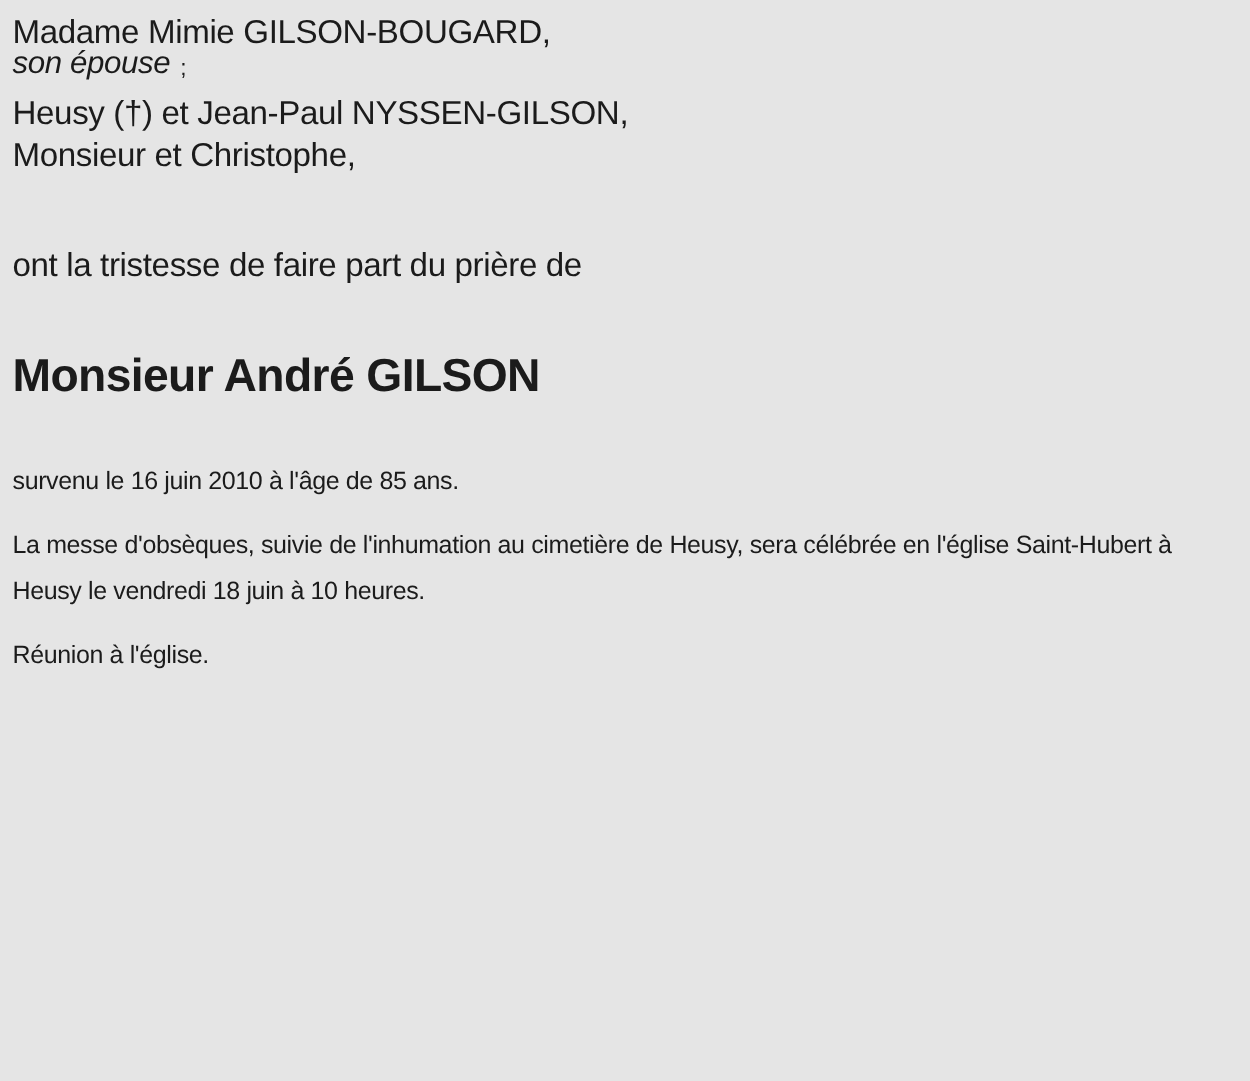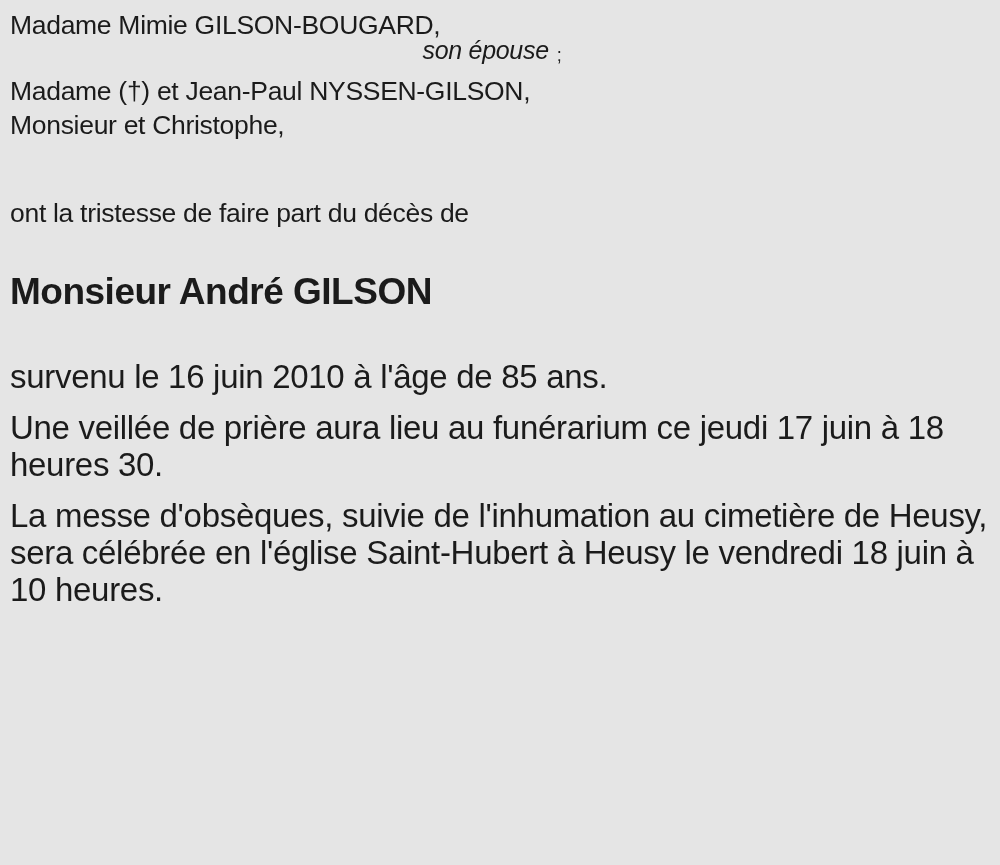--- a/index.html
+++ b/index.html
@@ -22,73 +22,73 @@
   }
   .fam-names {
     font-size: 26.5px;
     line-height: 34px;
     text-align: left;
     white-space: nowrap;
   }
   .fam-rel {
     font-size: 25px;
     font-style: italic;
-    text-align: center;
+    text-align: left;
     line-height: 34px;
     margin: -9px 16px 2px 0;
     white-space: nowrap;
   }
   .rel-punct {
     font-style: normal;
     font-size: 18px;
     margin-left: 8px;
     vertical-align: -2px;
   }
   .intro {
     font-size: 26.5px;
     line-height: 37px;
     margin: 53px 0 0 0;
   }
   .deceased {
     font-size: 37px;
     font-weight: bold;
     line-height: 44px;
-    margin: 38px 0 0 0;
+    margin: 48px 0 0 0;
     letter-spacing: -0.5px;
   }
   p.body {
-    font-size: 33px;
+    font-size: 20px;
     line-height: 37px;
     margin: 14px 0 0 0;
   }
   p.body.first {
     margin-top: 44px;
   }
 </style>
 </head>
 <body>
 
 <div class="sheet">
 
   <div class="fam">
 
     <div class="fam-names">Madame Mimie GILSON-BOUGARD,</div>
     <div class="fam-rel"><span>son épouse</span><span class="rel-punct">;</span></div>
 
-    <div class="fam-names">Madame (†) et Jean-Paul NYSSEN-GILSON,</div>
+    <div class="fam-names">Heusy (†) et Jean-Paul NYSSEN-GILSON,</div>
 
     <div class="fam-names">Monsieur et Christophe,</div>
 
   </div>
 
-  <p class="intro">ont la tristesse de faire part du décès de</p>
+  <p class="intro">ont la tristesse de faire part du prière de</p>
 
   <div class="deceased">Monsieur André GILSON</div>
 
   <p class="body first">survenu le 16 juin 2010 à l'âge de 85 ans.</p>
 
 
-  <p class="body">Une veillée de prière aura lieu au funérarium ce jeudi 17 juin à 18 heures 30.</p>
 
   <p class="body">La messe d'obsèques, suivie de l'inhumation au cimetière de Heusy, sera célébrée en l'église Saint-Hubert à Heusy le vendredi 18 juin à 10 heures.</p>
 
+  <p class="body">Réunion à l'église.</p>
 
 </div>
 
 </body></html>

